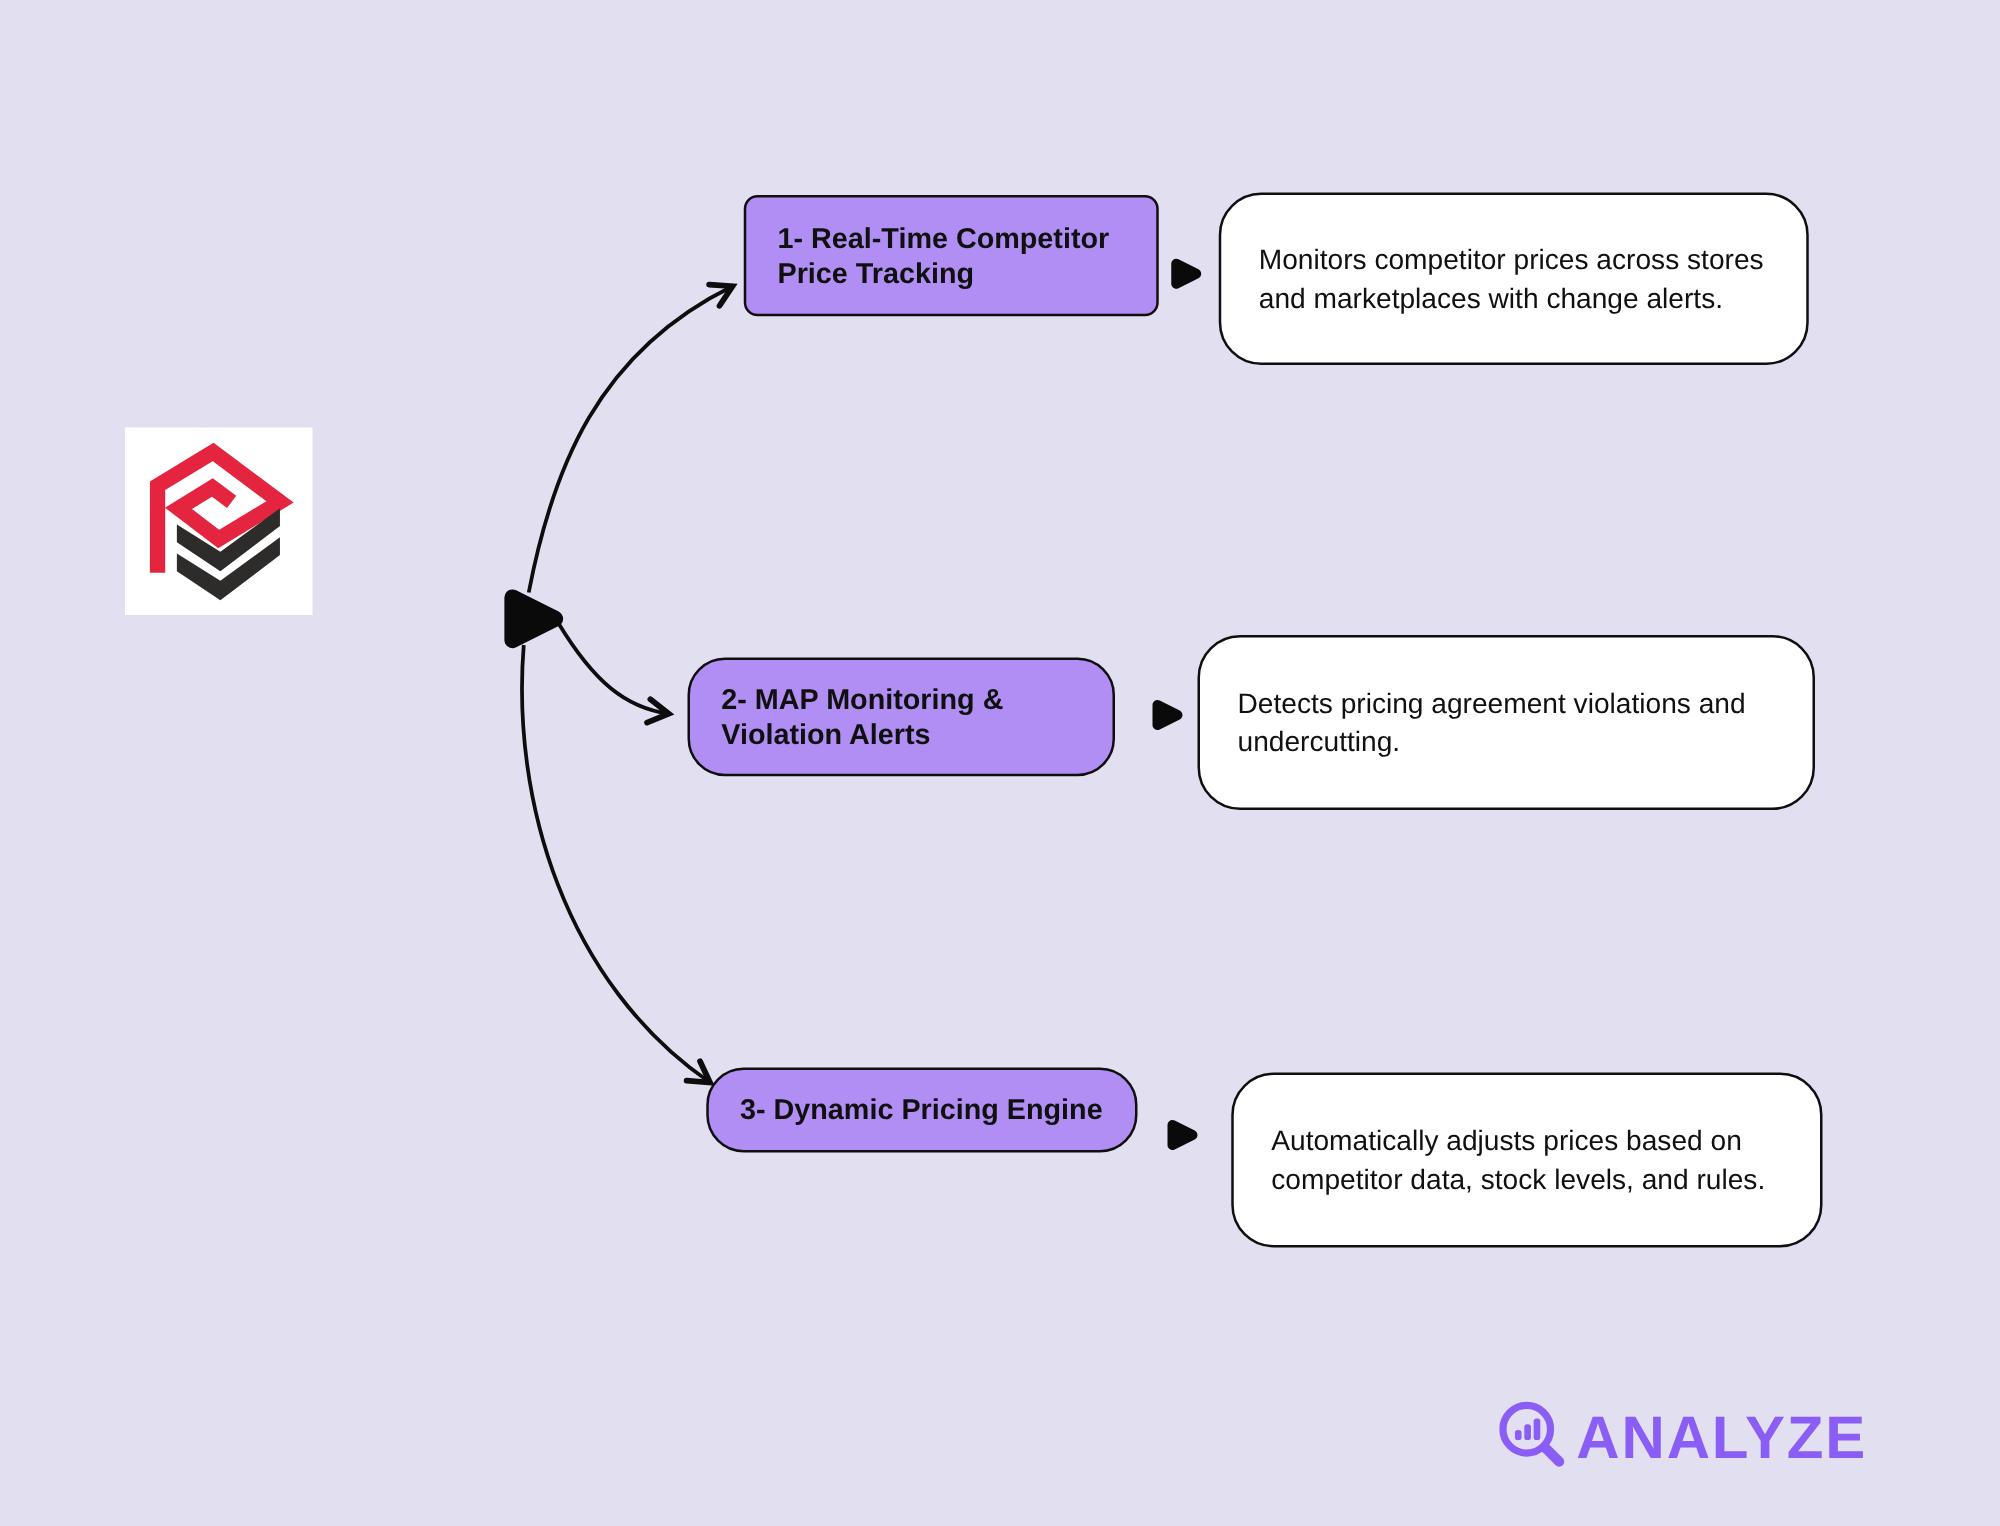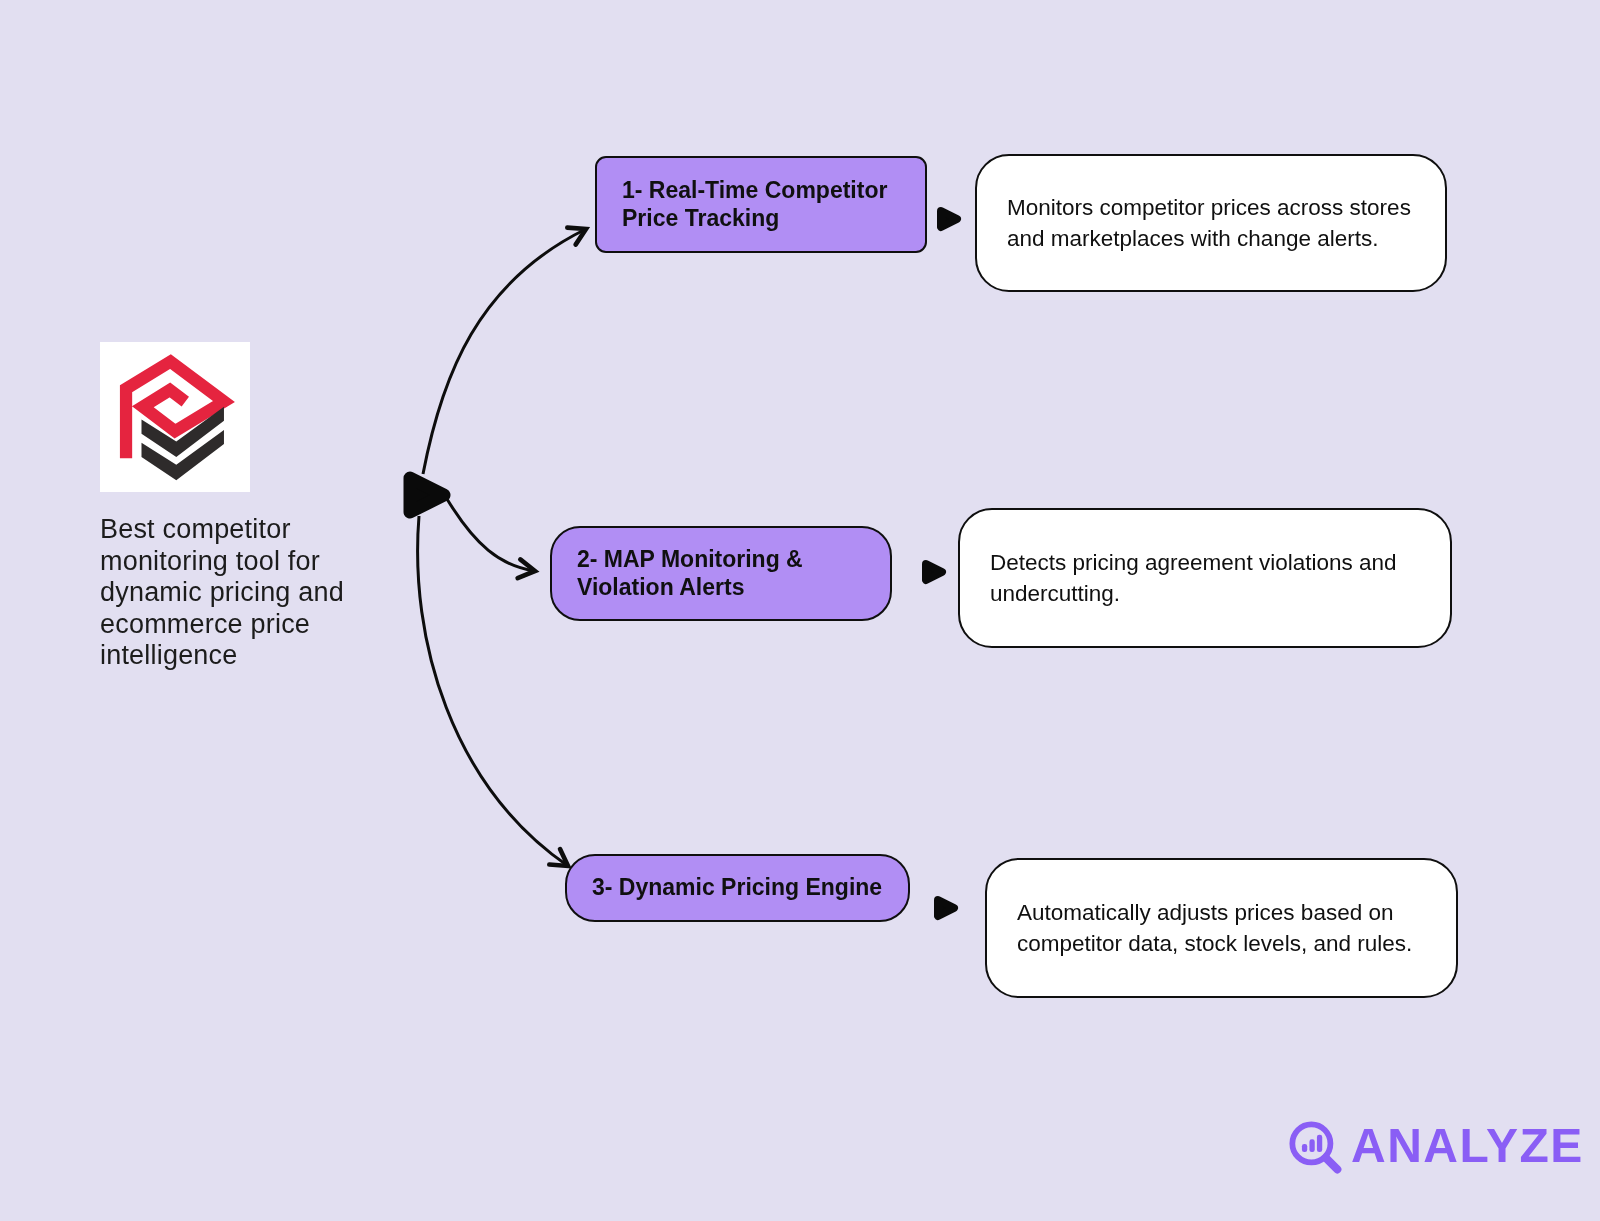--- a/index.html
+++ b/index.html
@@ -49,22 +49,22 @@
     font-size:22.5px; line-height:1.4;
     box-sizing:border-box;
   }
   #topic1 { left:595px; top:156px; width:332px; height:97px;border-radius:11px; }
   #topic2 { left:550px; top:526px; width:342px; height:95px;justify-content:flex-end; }
   #topic3 { left:565px; top:854px; width:345px; height:68px; }
   #card1  { left:975px; top:154px; width:472px; height:138px; }
   #card2  { left:958px; top:508px; width:494px; height:140px; }
   #card3  { left:985px; top:858px; width:473px; height:140px; }
   .footer-brand {
-    position:absolute; left:1286px; top:1118px;
-    display:flex; align-items:flex-start; gap:5px;
+    position:absolute; left:1196px; top:1118px;
+    display:flex; align-items:flex-end; gap:5px;
   }
   .footer-brand .brand-text {
     font-size:48px; font-weight:600;
     color:#8a5ef5; letter-spacing:1.5px;
   }
 </style>
 </head>
 <body>
 
 <div class="canvas">
@@ -91,21 +91,20 @@
   </svg>
 
   <div class="logo-card">
     <svg width="134" height="134" viewBox="0 0 104 104">
       <polyline points="14,84 14,30 48.5,9 90,40 52,63 27,44 48,31 60,40" fill="none" stroke="#e5243f" stroke-width="9.5" stroke-linejoin="miter"></polyline>
       <polygon points="26,54 53,71 90,44 90,55 53,83 26,65" fill="#2e2b2b"></polygon>
       <polygon points="26,72 53,89 90,62 90,73 53,101 26,83" fill="#2e2b2b"></polygon>
     </svg>
   </div>
 
-  <div class="intro">Best competitor monitoring tool for dynamic pricing and ecommerce price intelligence</div>
 
   <div class="topic" id="topic1">
     <span>1- Real-Time Competitor Price Tracking</span>
   </div>
   <div class="topic" id="topic2">
     <span>2- MAP Monitoring &amp; Violation Alerts</span>
   </div>
   <div class="topic" id="topic3">
     <span>3- Dynamic Pricing Engine</span>
   </div>

